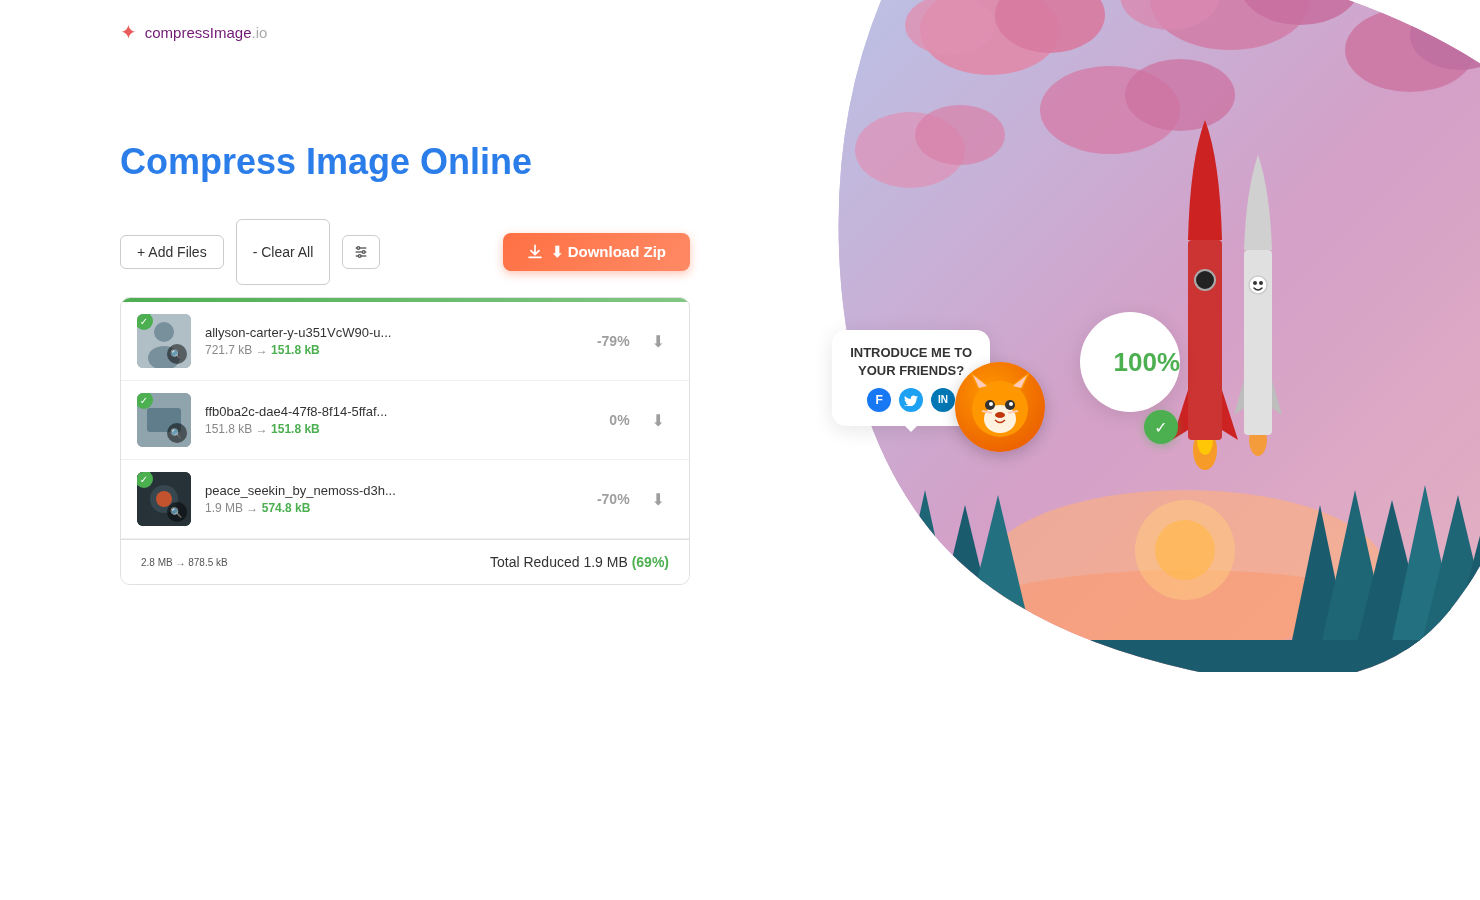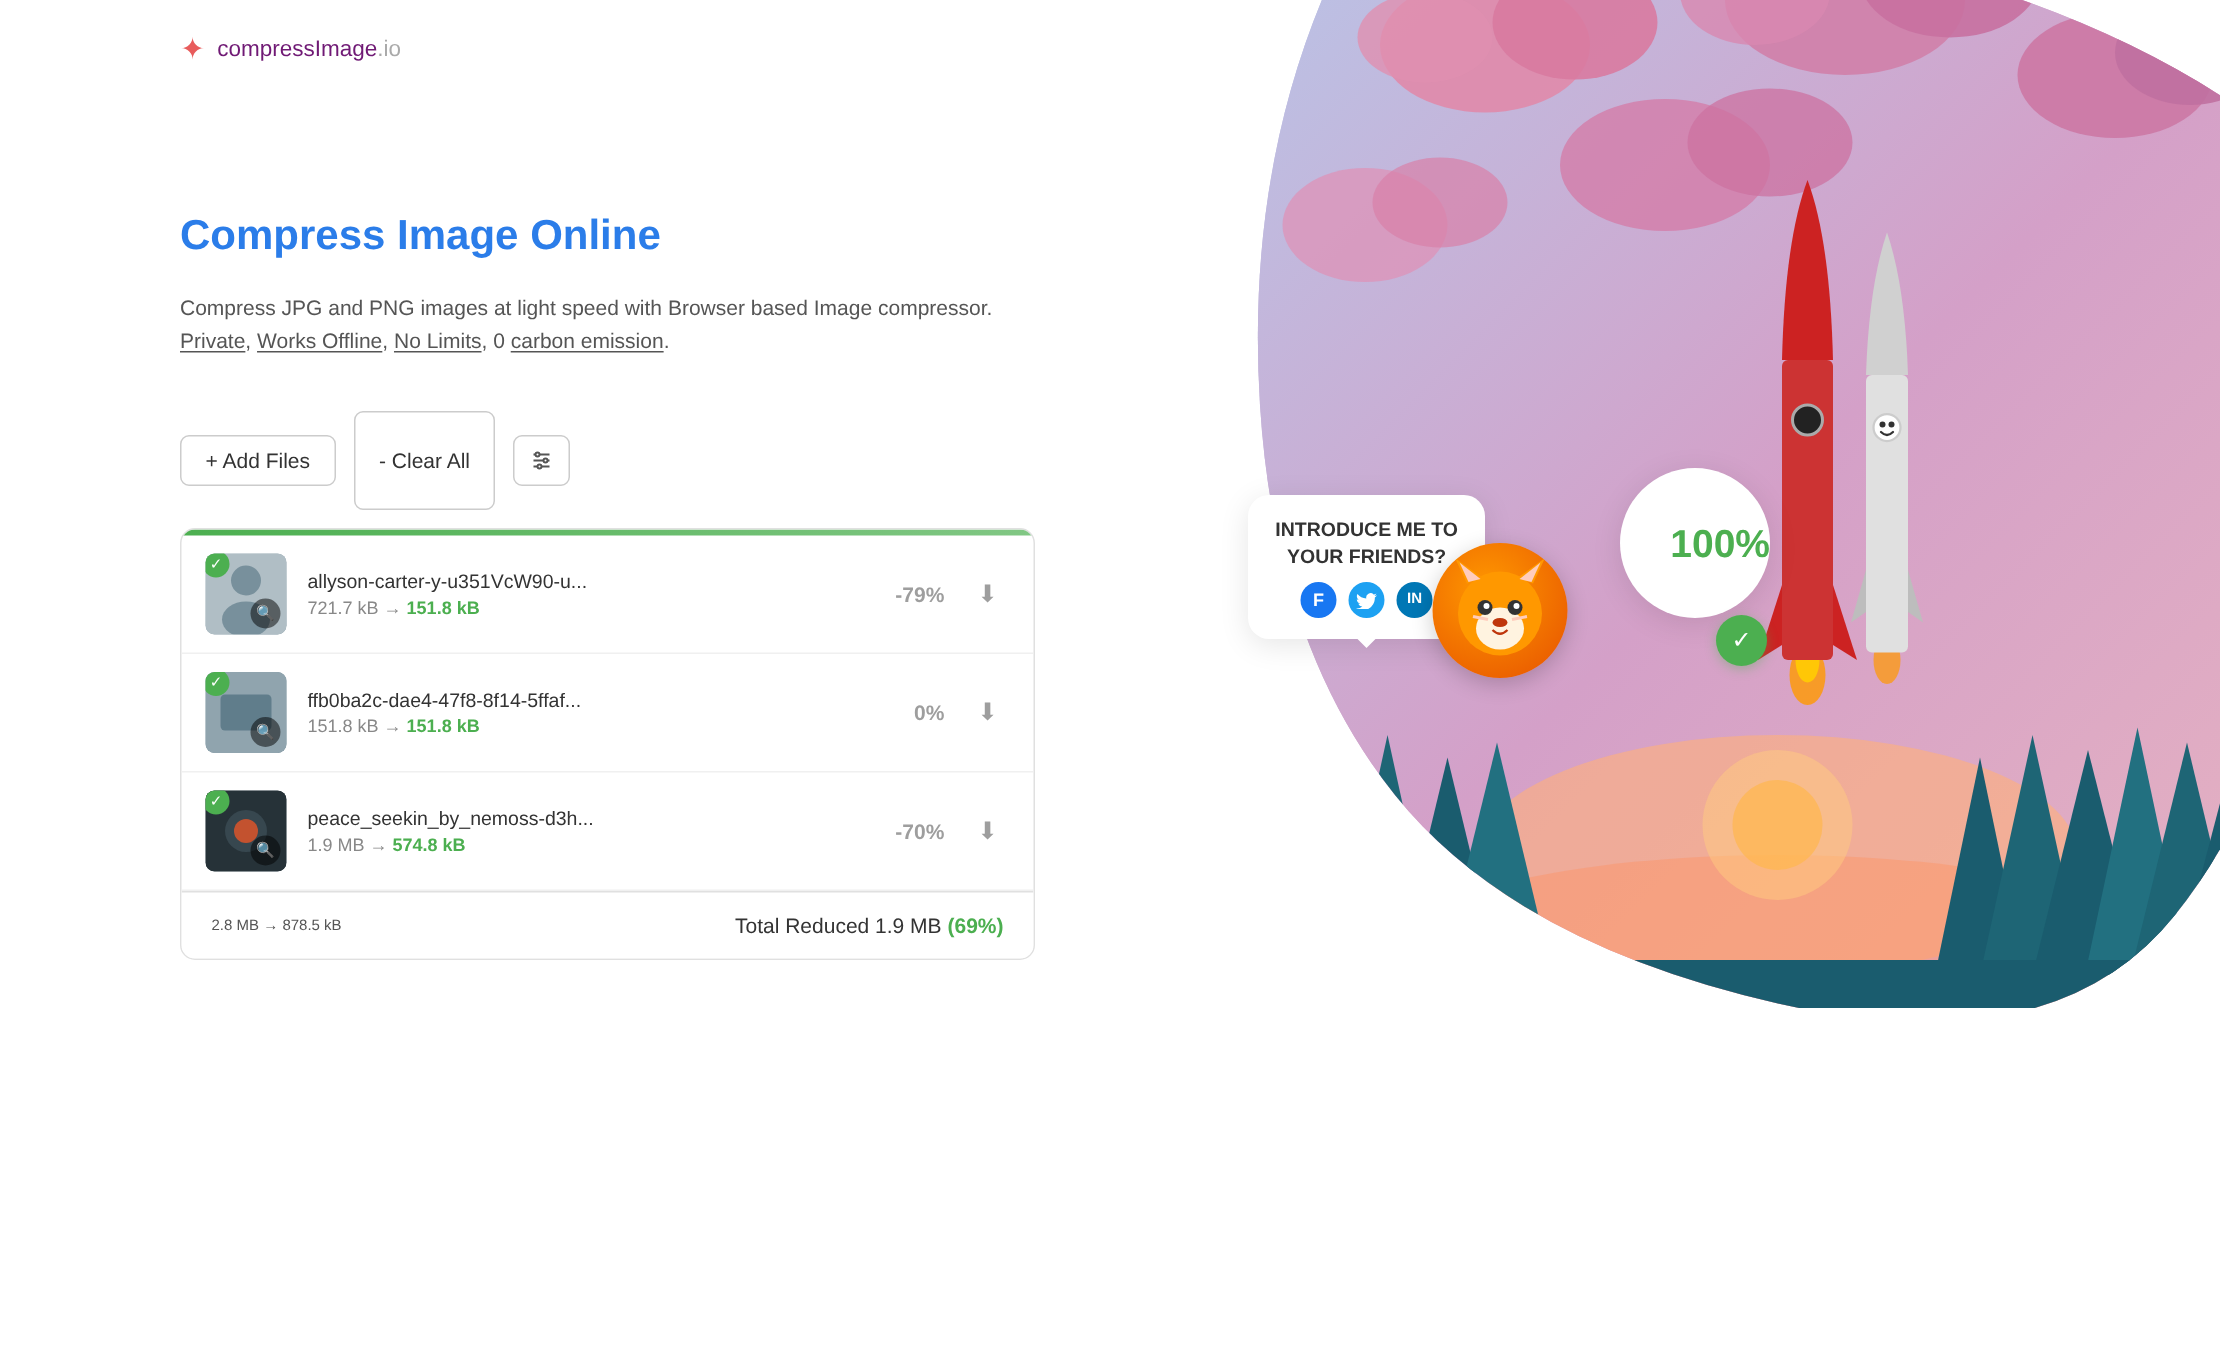--- a/index.html
+++ b/index.html
@@ -36,21 +36,21 @@
 
     
     .left-content {
       position: absolute;
       top: 140px;
       left: 120px;
       width: 570px;
     }
 
     .main-title {
-      font-size: 28px;
+      font-size: 36px;
       font-weight: 700;
       color: #2b7de9;
       line-height: 1.2;
       margin-bottom: 20px;
     }
 
     .subtitle {
       font-size: 14px;
       color: #555;
       line-height: 1.6;
@@ -373,38 +373,40 @@
 
 <div class="header">
   <span class="logo-icon">✦</span>
   <span class="logo-text">
     <span>compressImage</span><span style="color:#aaa;">.io</span>
   </span>
 </div>
 
 <div class="left-content">
   <h1 class="main-title">Compress Image Online</h1>
-  <p class="subtitle">
-    Compress JPG and PNG images at light speed with Browser based Image compressor.
-    <u>Private</u>, <u>Works Offline</u>, <u>No Limits</u>, 0 <u>carbon emission</u>.
-  </p>
 
   <div class="toolbar">
     <button class="btn-add-files">+ Add Files</button>
     <button class="btn-clear-all">- Clear All</button>
     <button class="btn-settings">
       <svg width="16" height="16" viewBox="0 0 24 24" fill="none" stroke="#555" stroke-width="2">
         <line x1="4" y1="6" x2="20" y2="6"></line>
         <line x1="4" y1="12" x2="20" y2="12"></line>
         <line x1="4" y1="18" x2="20" y2="18"></line>
         <circle cx="8" cy="6" r="2" fill="white" stroke="#555" stroke-width="2"></circle>
         <circle cx="16" cy="12" r="2" fill="white" stroke="#555" stroke-width="2"></circle>
         <circle cx="10" cy="18" r="2" fill="white" stroke="#555" stroke-width="2"></circle>
       </svg>
     </button>
+    <button class="btn-download-zip">
+      <svg width="16" height="16" viewBox="0 0 24 24" fill="white" stroke="white" stroke-width="2">
+        <path d="M12 2v14M6 10l6 6 6-6M3 20h18" stroke="white" stroke-width="2.5" fill="none" stroke-linecap="round"></path>
+      </svg>
+      <span>⬇ Download Zip</span>
+    </button>
   </div>
 
   <div class="file-list-container">
     <div class="progress-bar-top"></div>
 
     <div class="file-item">
       <div class="file-thumb thumb-1">
         <div class="thumb-check">✓</div>
         
         <svg width="54" height="54" viewBox="0 0 54 54">

